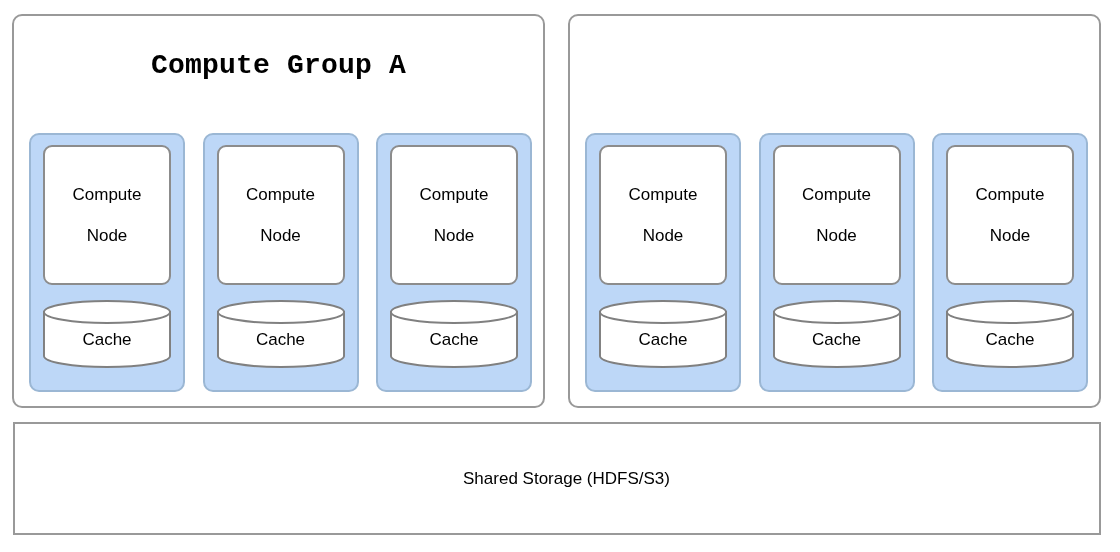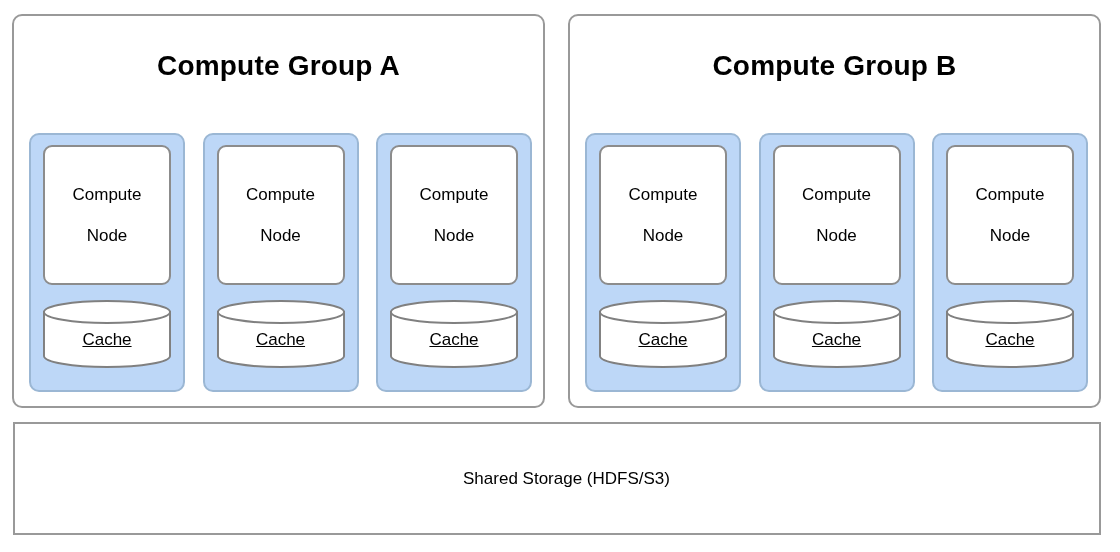--- a/index.html
+++ b/index.html
@@ -36,20 +36,21 @@
     position: absolute;
     left: 0;
     right: 0;
     top: 34px;
     text-align: center;
     font-size: 28px;
     font-weight: bold;
     color: #000000;
     letter-spacing: 0.2px;
     white-space: nowrap;
+    font-family: Liberation Mono, monospace;
   }
 
   
   .node-row {
     position: absolute;
     left: 15px;
     top: 117px;
     width: 503px;
     height: 260px;
     display: flex;
@@ -106,21 +107,20 @@
     top: 0;
     bottom: 0;
     display: flex;
     align-items: center;
     justify-content: center;
     padding-top: 12px;
     box-sizing: border-box;
     font-size: 17px;
     color: #000000;
     pointer-events: none;
-    text-decoration: underline;
   }
 
   
   #shared-storage {
     position: absolute;
     box-sizing: border-box;
     left: 13px;
     top: 422px;
     width: 1088px;
     height: 113px;
@@ -187,21 +187,20 @@
             <ellipse cx="65" cy="12" rx="64" ry="11" fill="#ffffff" stroke="#808080" stroke-width="2"></ellipse>
           </svg>
           <div class="cache-label">Cache</div>
         </div>
       </div>
 
     </div>
   </div>
 
   <div class="group-box" id="group-b">
-    <div class="group-title">Compute Group B</div>
 
     <div class="node-row">
 
       <div class="node-card">
         <div class="compute-node">
           <span class="ln">Compute</span>
           <span class="ln">Node</span>
         </div>
         <div class="cache-cyl">
           <svg viewBox="0 0 130 68" preserveAspectRatio="none" aria-hidden="true">

